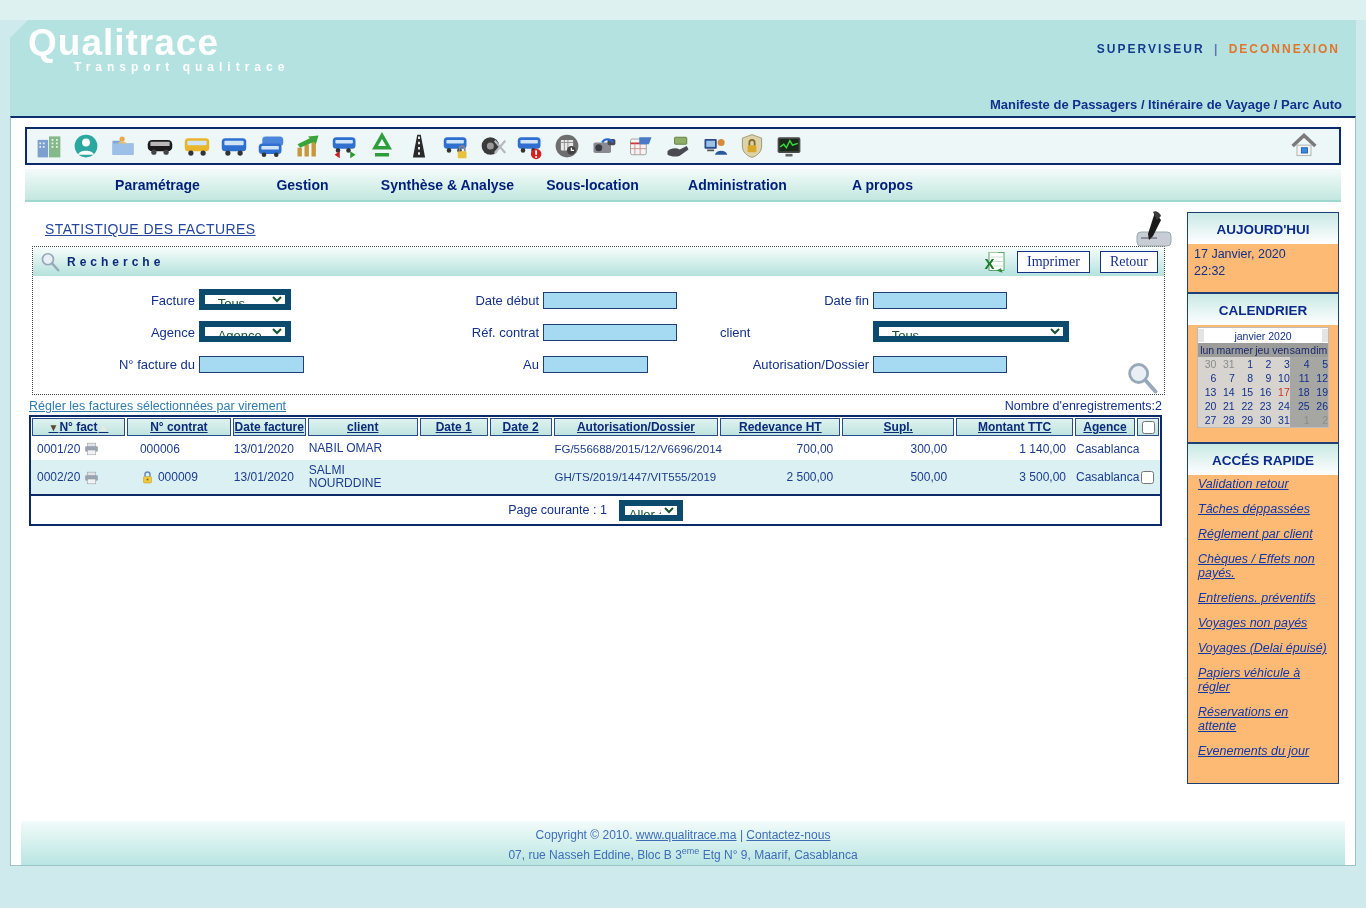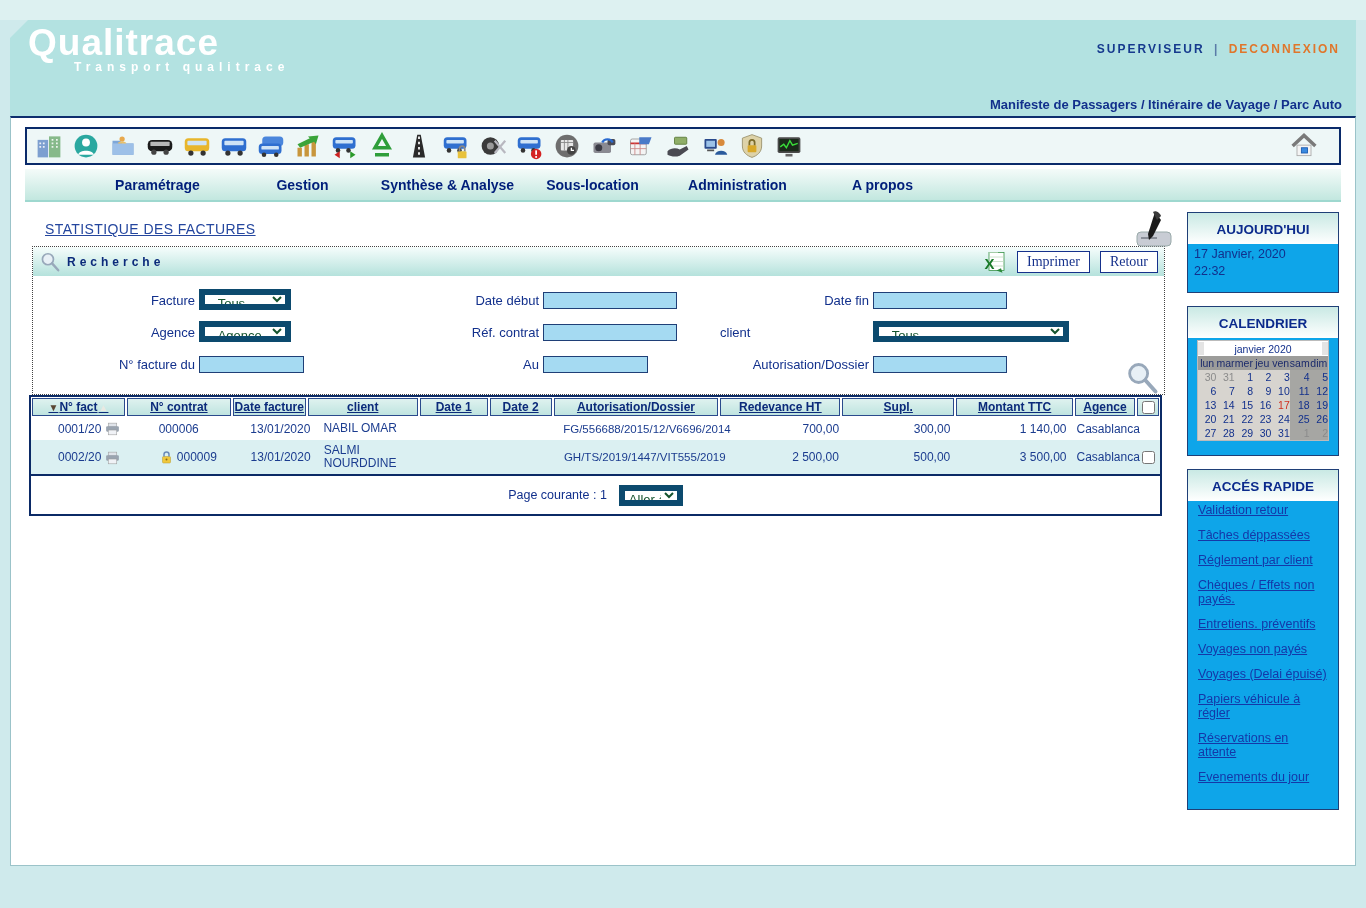--- a/index.html
+++ b/index.html
@@ -65,47 +65,47 @@
   .actions-row { display:flex; align-items:flex-end; margin:4px 0 2px 2px; width:1133px; }
   .pay-link { font-size:12.5px; color:#2f7cad; text-decoration:underline; cursor:pointer; }
   .rec-count { margin-left:auto; font-size:12.5px; color:#12308c; }
 
   
   .grid-box { width:1133px; border:2px solid #0b2a66; margin-left:2px; background:#fff; }
   .ghead { display:flex; gap:2px; padding:1px; background:#fff; }
   .gh { background:linear-gradient(#dff2ef,#bfe4e0); border:1px solid #2a4a8c; height:18px; font-size:12px; font-weight:bold; color:#0b2a7a; text-decoration:underline; display:flex; align-items:center; justify-content:center; cursor:pointer; }
   .sort-down { color:#5a4632; text-decoration:none; font-size:10px; margin-right:1px; }
   .sort-up { color:#e9e9e2; text-decoration:none; font-size:10px; margin-left:1px; }
-  .grow { display:flex; align-items:stretch;padding-left:21px; }
+  .grow { display:flex; align-items:stretch; }
   .grow.alt { background:#dbf0f2; }
   .gc { font-size:12px; color:#1b3c8f; display:flex; align-items:center; padding:4px 2px; }
   .gc.num { justify-content:flex-end; padding-right:8px; }
   .gc.small { font-size:11.5px; }
   .row-icon { width:17px; height:15px; margin-left:3px; cursor:pointer; flex:none; }
   .lock-icon { width:15px; height:15px; margin-right:3px; flex:none; }
-  .pag-row { border-top:2px solid #0b2a66; height:40px; display:flex; align-items:center; justify-content:center; font-size:12.5px; color:#12308c; gap:12px; }
+  .pag-row { border-top:2px solid #0b2a66; height:30px; display:flex; align-items:center; justify-content:center; font-size:12.5px; color:#12308c; gap:12px; }
   .goto-sel { width:64px; }
 
   
   .sidebar { width:152px; padding-top:10px; }
-  .panel { border:1px solid #1F3F77; background:#0ea5e9; margin-bottom:13px; }
+  .panel { border:1px solid #1F3F77; background:#fdba74; }
   .panel-head { background:linear-gradient(#c9e9e4,#ffffff); padding:9px 0 7px; text-align:center; font-size:13.5px; font-weight:bold; color:#0b2a8c; }
   .today-body { padding:2px 6px 12px; font-size:12.5px; color:#12308c; line-height:17px; }
   .cal-wrap { margin:2px 9px 14px; border:1px solid #bbb; background:#d7d4cf; font-size:10.5px; }
   .cal-month { display:flex; background:#fff; height:15px; align-items:center; }
   .cal-nav { width:6px; height:13px; background:#e4e4e4; cursor:pointer; }
   .cal-title { flex:1; text-align:center; color:#12308c; }
   .cal-grid { display:grid; grid-template-columns:repeat(7,1fr); }
   .cal-dn { background:#9c9c9a; color:#1b2a6b; text-align:center; padding:1px 0; }
   .cal-d { text-align:right; padding:1px 0; color:#12308c; cursor:pointer; background:#d7d4cf; }
   .cal-d.we { background:#a6a6a3; }
   .cal-d.other { color:#8b8b8b; }
   .cal-d.today { color:#d03020; }
   .qa-body { padding:2px 10px 14px; }
-  .qa-link { display:block; font-size:12.5px; color:#1438a8; text-decoration:underline; margin:0 0 11px; line-height:14px; cursor:pointer; }
+  .qa-link { display:block; font-size:12.5px; color:#1438a8; text-decoration:underline; margin:0 0 11px; line-height:14px; cursor:pointer;font-style:italic; }
 
   
   .footer-strip { margin:0 10px; height:44px; background:linear-gradient(#f2fbfa,#b9e5e2); text-align:center; padding-top:6px; }
   .footer-strip div { font-size:12px; color:#3f6db8; line-height:16px; }
   .flink { color:#3f6db8; text-decoration:underline; cursor:pointer; }
   sup { font-size:9px; }
 </style>
 </head>
 <body>
 
@@ -336,20 +336,24 @@
             <span class="fl fl3">Autorisation/Dossier</span>
             <span class="cell3"><input class="inp w134" style=""></span>
           </div>
           <span class="mag-big"><svg viewBox="0 0 32 32">
                 <circle cx="13" cy="12" r="8" fill="#e8f0f6" stroke="#98a8ba" stroke-width="2.5"></circle>
                 <line x1="19" y1="18" x2="28" y2="28" stroke="#98a8ba" stroke-width="3.5" stroke-linecap="round"></line>
               </svg></span>
         </div>
       </div>
 
+      <div class="actions-row">
+        <span class="pay-link">Régler les factures sélectionnées par virement</span>
+        <span class="rec-count">Nombre d'enregistrements:2</span>
+      </div>
 
       <div class="grid-box">
         <div class="ghead">
             <div class="gh" style="width: 93px;">
               <span class="sort-down">▼</span>
               <span>N° fact</span>
               <span class="sort-up">▲</span>
             </div>
             <div class="gh" style="width: 104px;">N° contrat</div>
             <div class="gh" style="width: 73px;">Date facture</div>
@@ -502,13 +506,21 @@
             <a class="qa-link">Voyages non payés</a>
             <a class="qa-link">Voyages (Delai épuisé)</a>
             <a class="qa-link">Papiers véhicule à régler</a>
             <a class="qa-link">Réservations en attente</a>
             <a class="qa-link">Evenements du jour</a>
           </div>
       </div>
     </div>
   </div>
 
+  <div class="footer-strip">
+    <div>
+      <span>Copyright © 2010. </span><span class="flink">www.qualitrace.ma</span><span> | </span><span class="flink">Contactez-nous</span>
+    </div>
+    <div>
+      <span>07, rue Nasseh Eddine, Bloc B 3</span><sup>eme</sup><span> Etg N° 9, Maarif, Casablanca</span>
+    </div>
+  </div>
 </div>
 
 </body></html>

